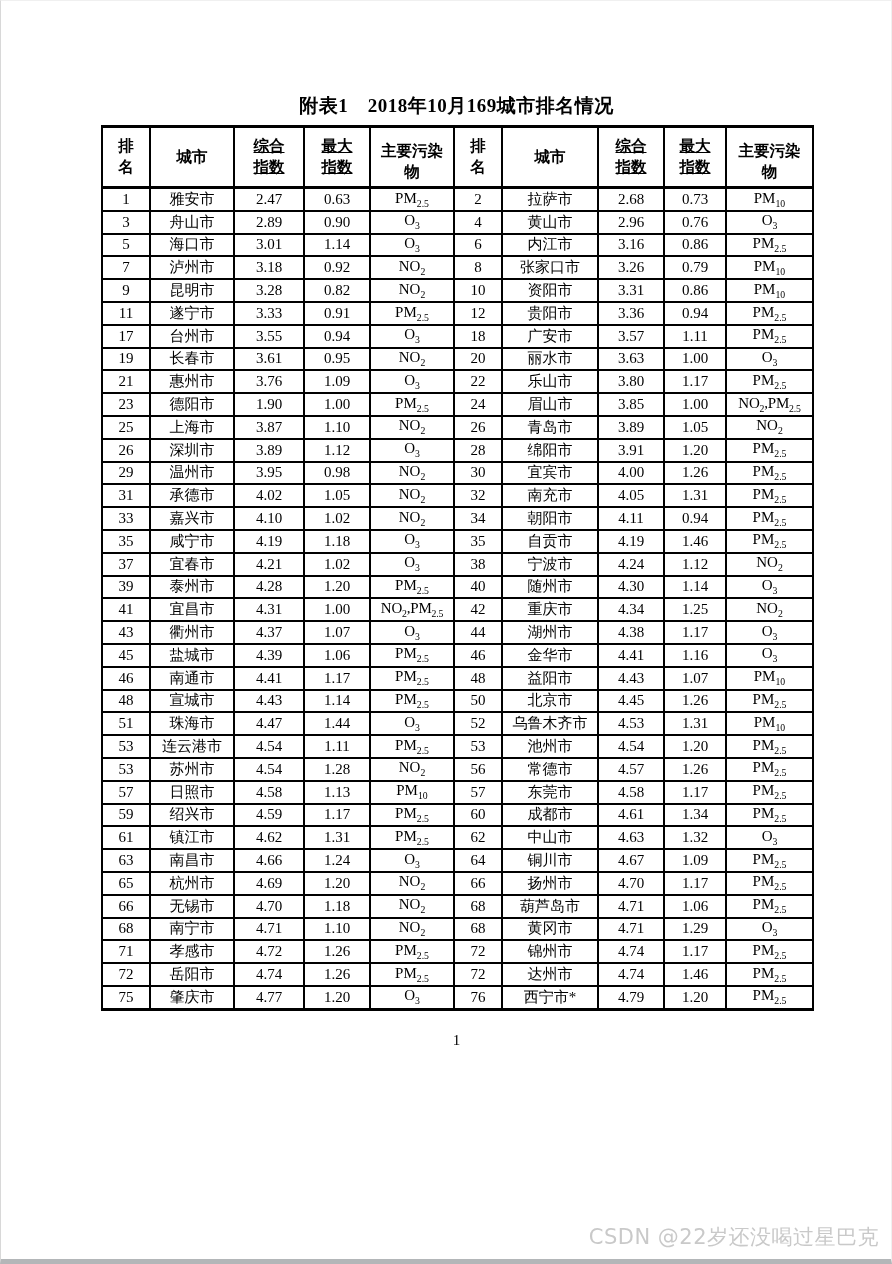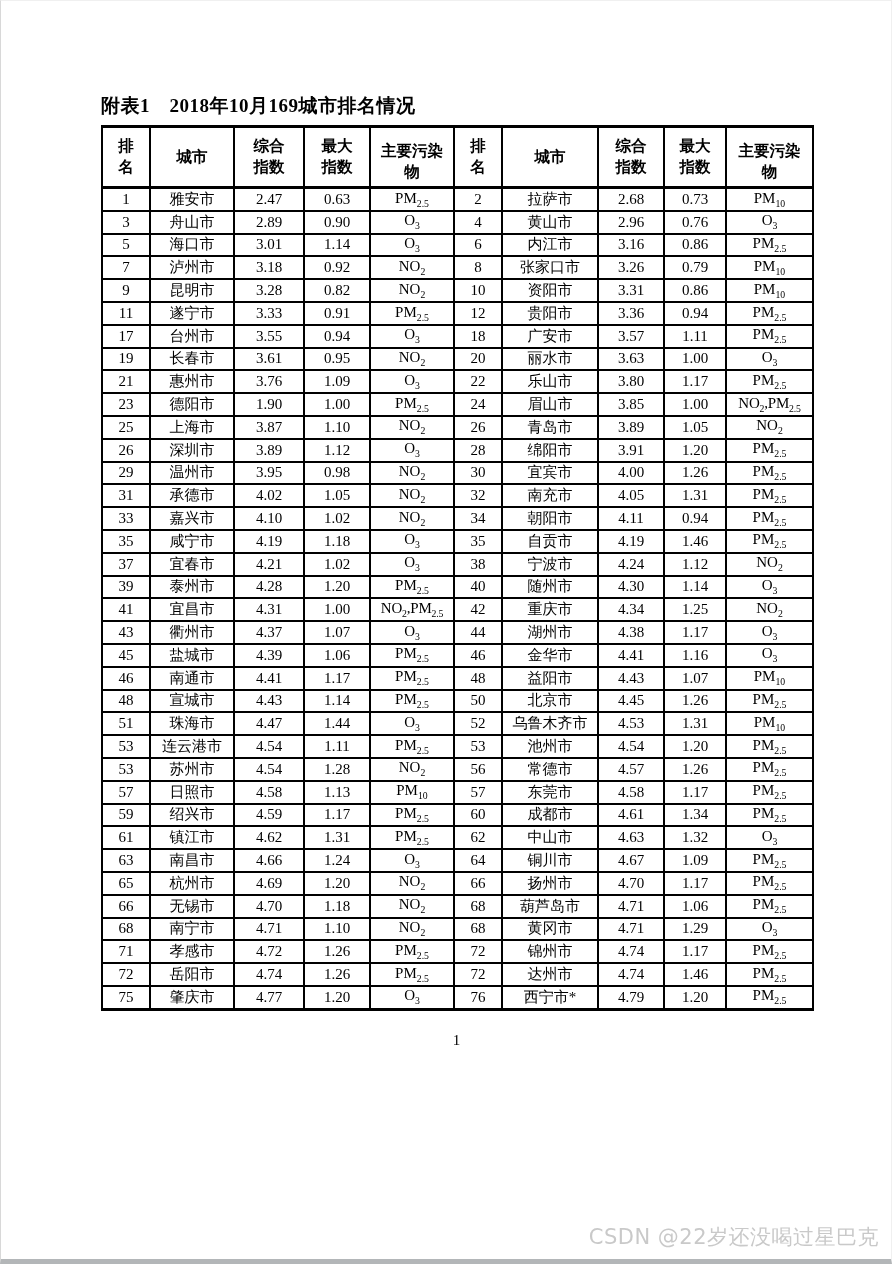--- a/index.html
+++ b/index.html
@@ -12,21 +12,21 @@
     border-top:1px solid #f0f0f0;
     border-right:1px solid #f0f0f0;
     border-bottom:5px solid #b3b6b8;
     overflow:hidden;
     font-family:"Liberation Serif","DejaVu Serif",serif;
     color:#000;
   }
   .content { position:absolute; left:100px; top:0; width:711px; }
   .title {
     margin:92px 0 6px 0;
-    text-align:left;
+    text-align:center;
     font-size:19px;
     font-weight:bold;
     letter-spacing:0.5px;
   }
   table.ranking {
     table-layout:fixed;
     border-collapse:collapse;
     width:711px;
     border-top:3px solid #000;
     border-bottom:3px solid #000;
@@ -41,21 +41,21 @@
   }
   table.ranking thead th {
     height:58px;
     font-size:15.5px;
     font-weight:bold;
     line-height:1.35;
     border-bottom:3px solid #000;
   }
   table.ranking thead th .hw { display:inline-block; }
   th.th-rank .hw { width:18px; }
-  th.th-composite .hw, th.th-max .hw { width:34px; }
+  th.th-composite .hw, th.th-max .hw { width:34px;text-decoration:underline; }
   th.th-pollutant .hw { width:66px;margin-top:9px; }
   table.ranking tbody td {
     height:20.8px;
     font-size:15px;
     line-height:1.0;
   }
   td.sep, th.sep { border-left:3px solid #000; }
   td.num { font-family:"Liberation Serif","DejaVu Serif",serif; }
   td.pollutant { font-size:14.5px; }
   td.pollutant.multi { font-size:15px; letter-spacing:-0.2px; }

